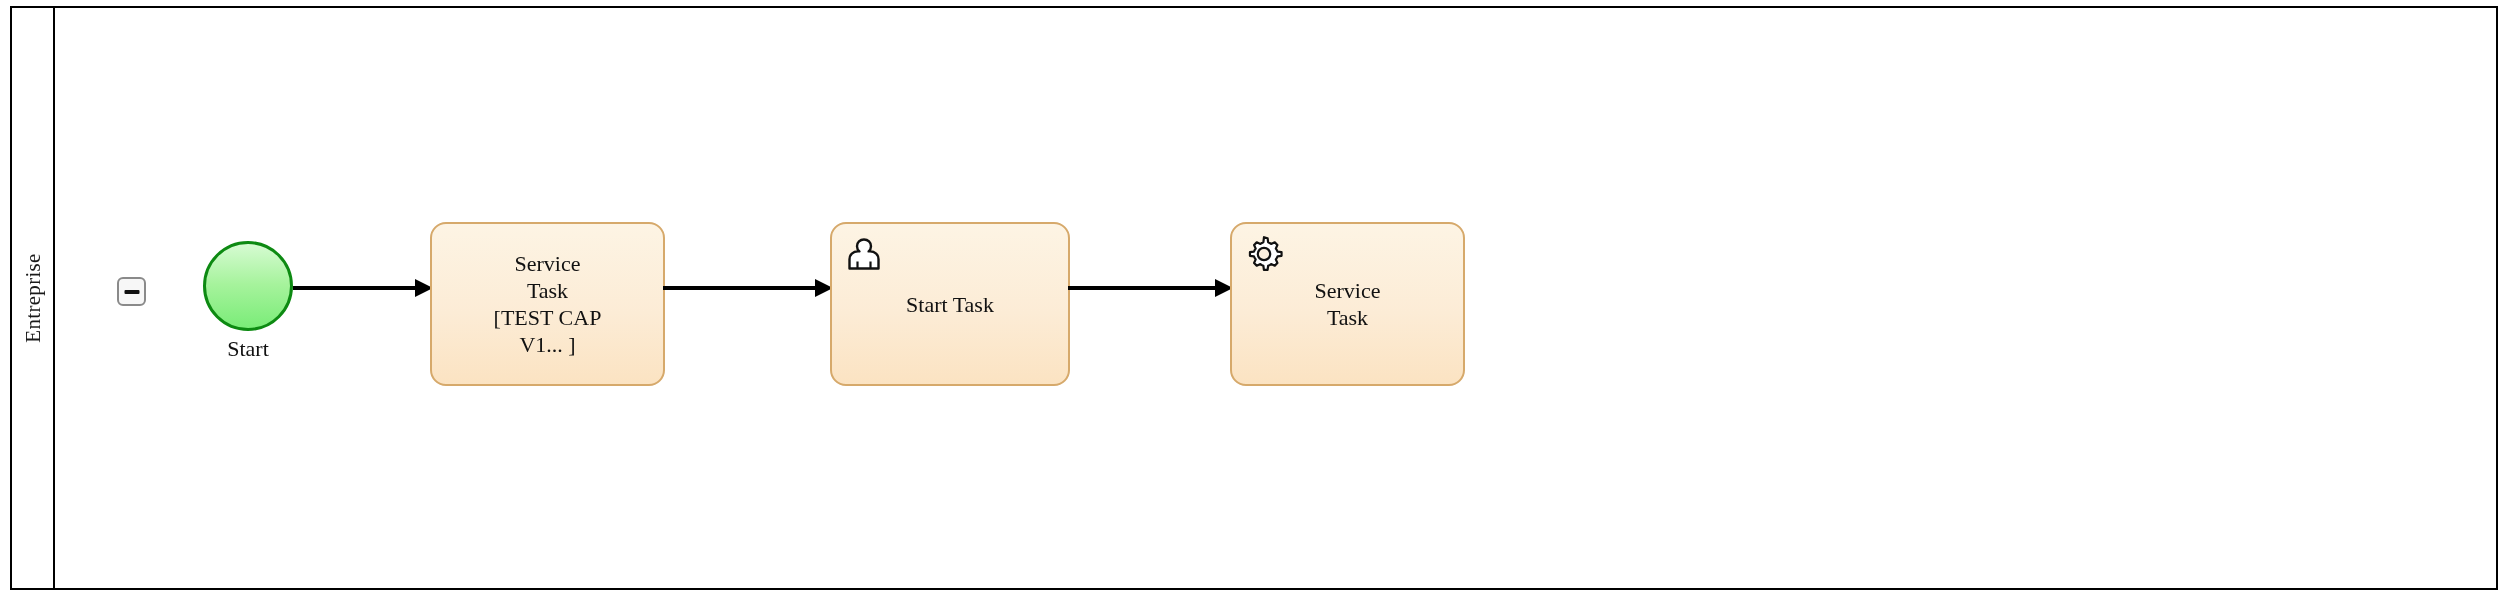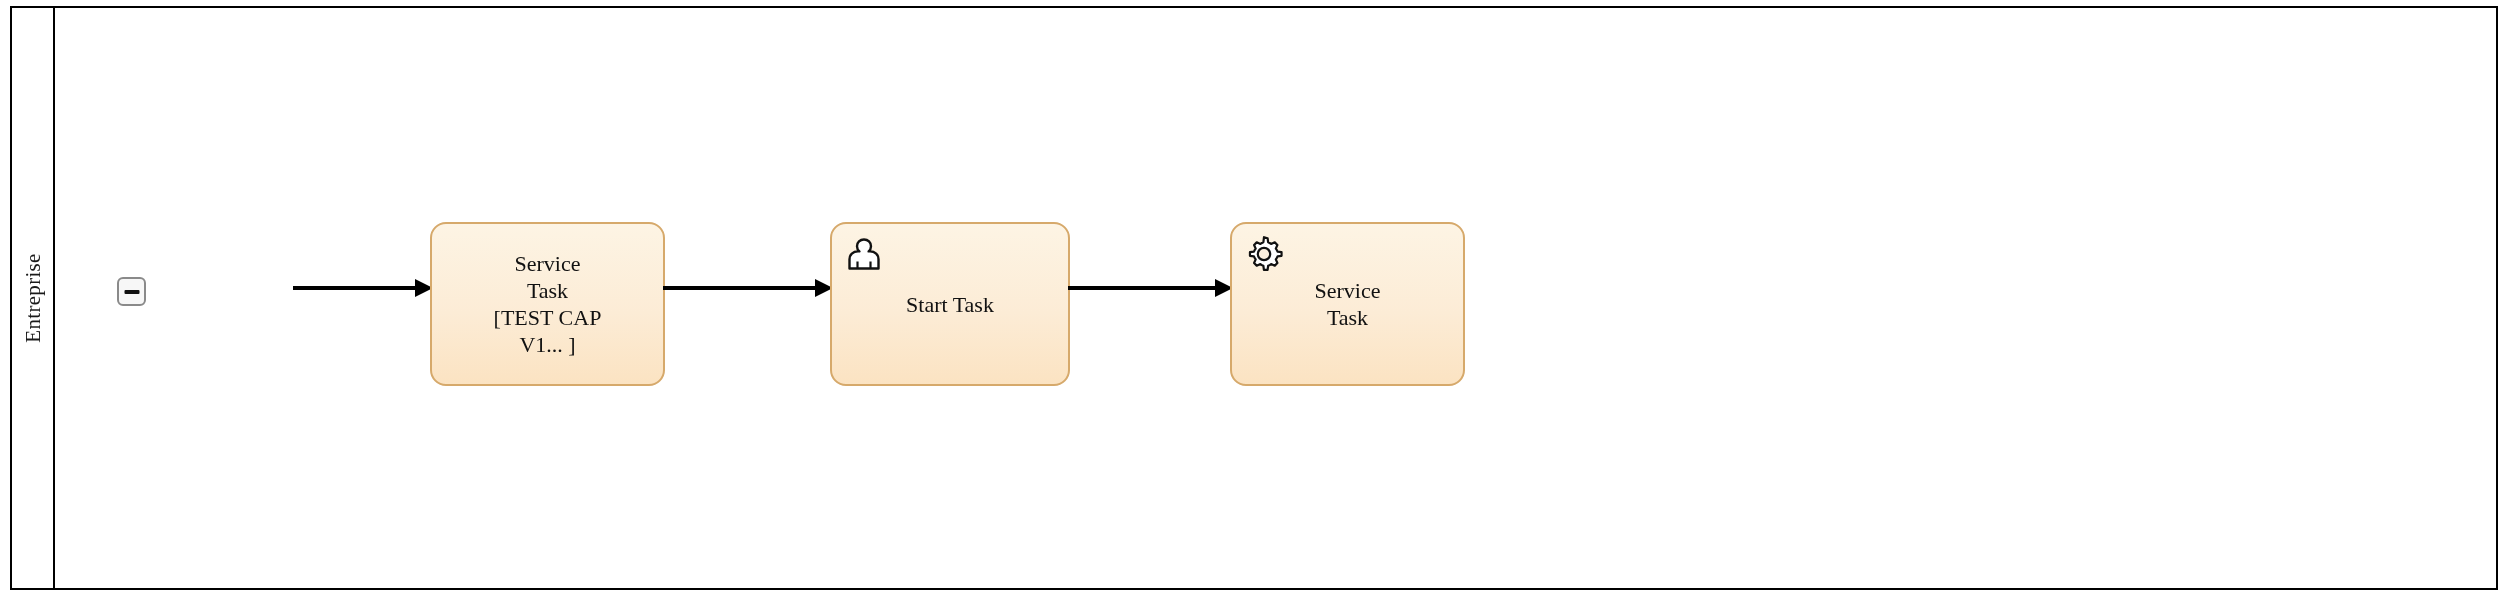--- a/index.html
+++ b/index.html
@@ -177,20 +177,24 @@
     <div class="lane-header">
       <div class="lane-header-label">Entreprise</div>
     </div>
 
     <div class="lane-body">
 
       <div class="collapse-btn">
         <span class="minus"></span>
       </div>
 
+      <div class="start-event">
+        <div class="circle"></div>
+        <div class="caption">Start</div>
+      </div>
 
       <div class="connector conn-1">
         <svg viewBox="0 0 140 22" preserveAspectRatio="none" width="140" height="22">
           <line x1="0" y1="11" x2="126" y2="11" stroke="#000000" stroke-width="4"></line>
           <polygon points="122,2 140,11 122,20" fill="#000000"></polygon>
         </svg>
       </div>
 
       <div class="task task-1">
         <div class="task-label">Service

